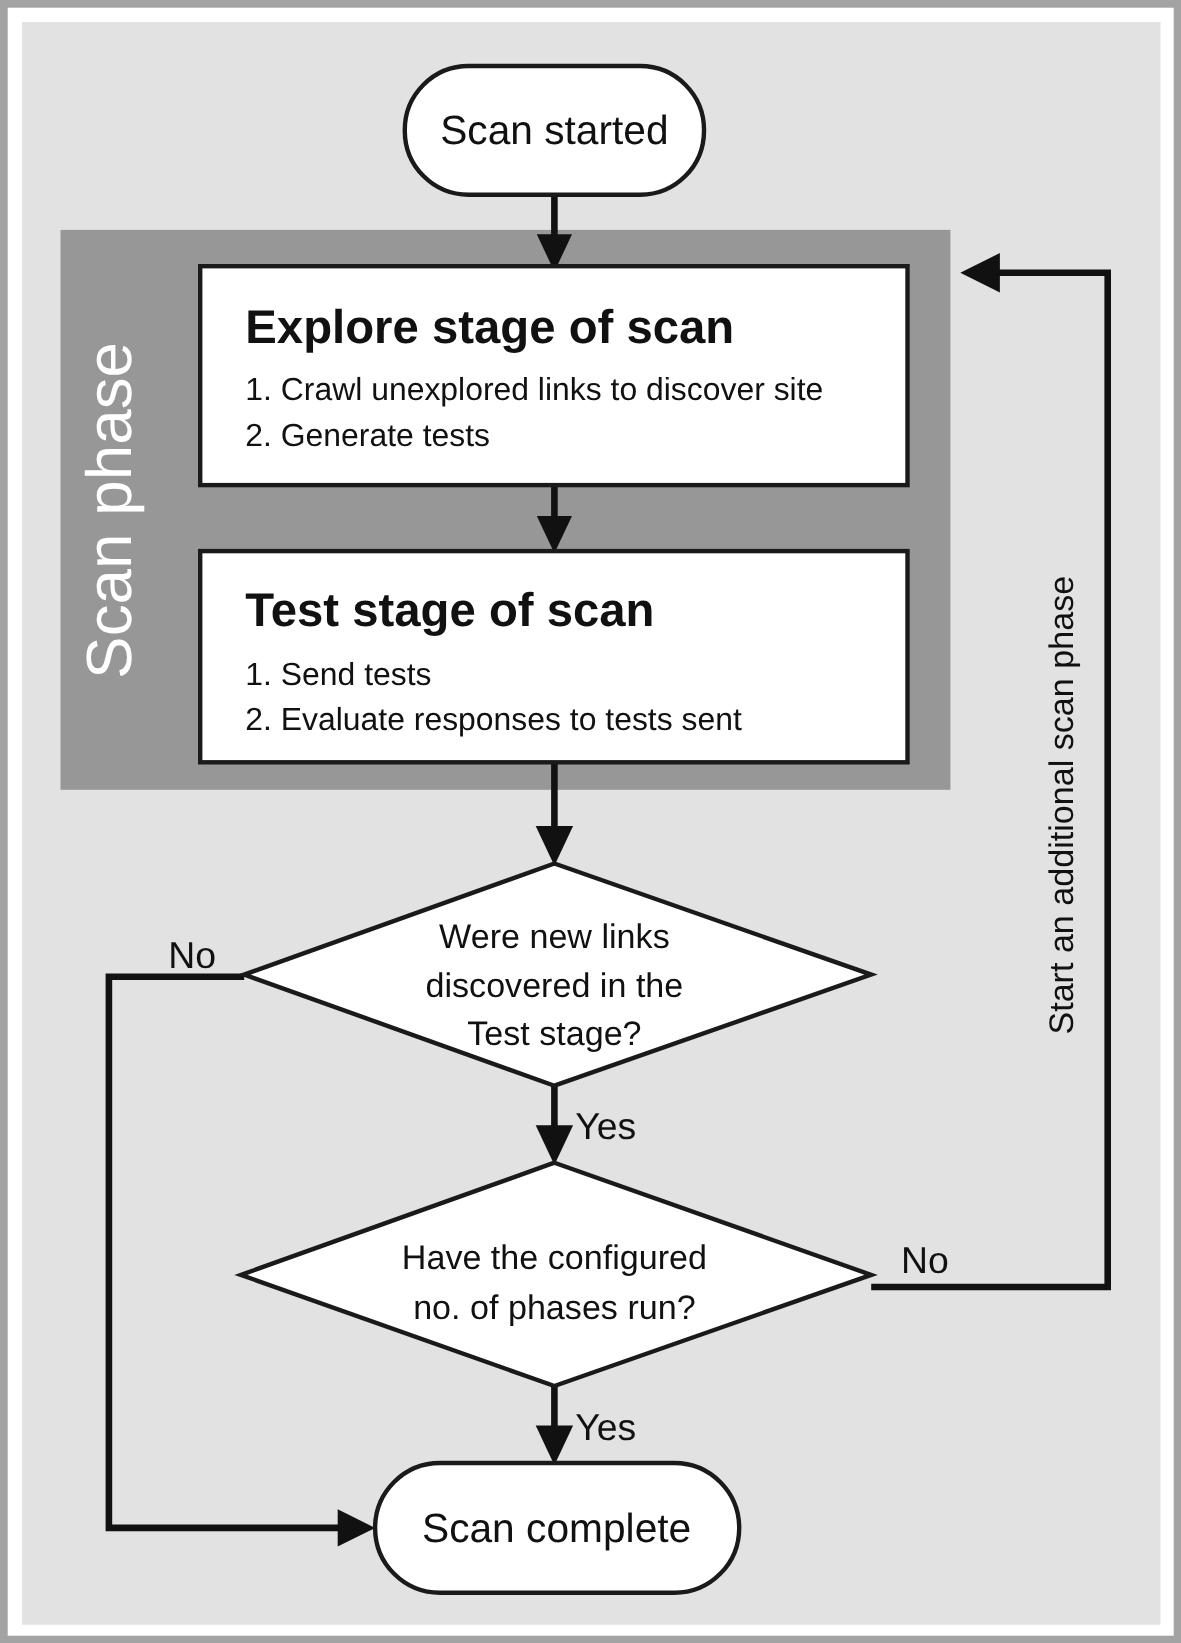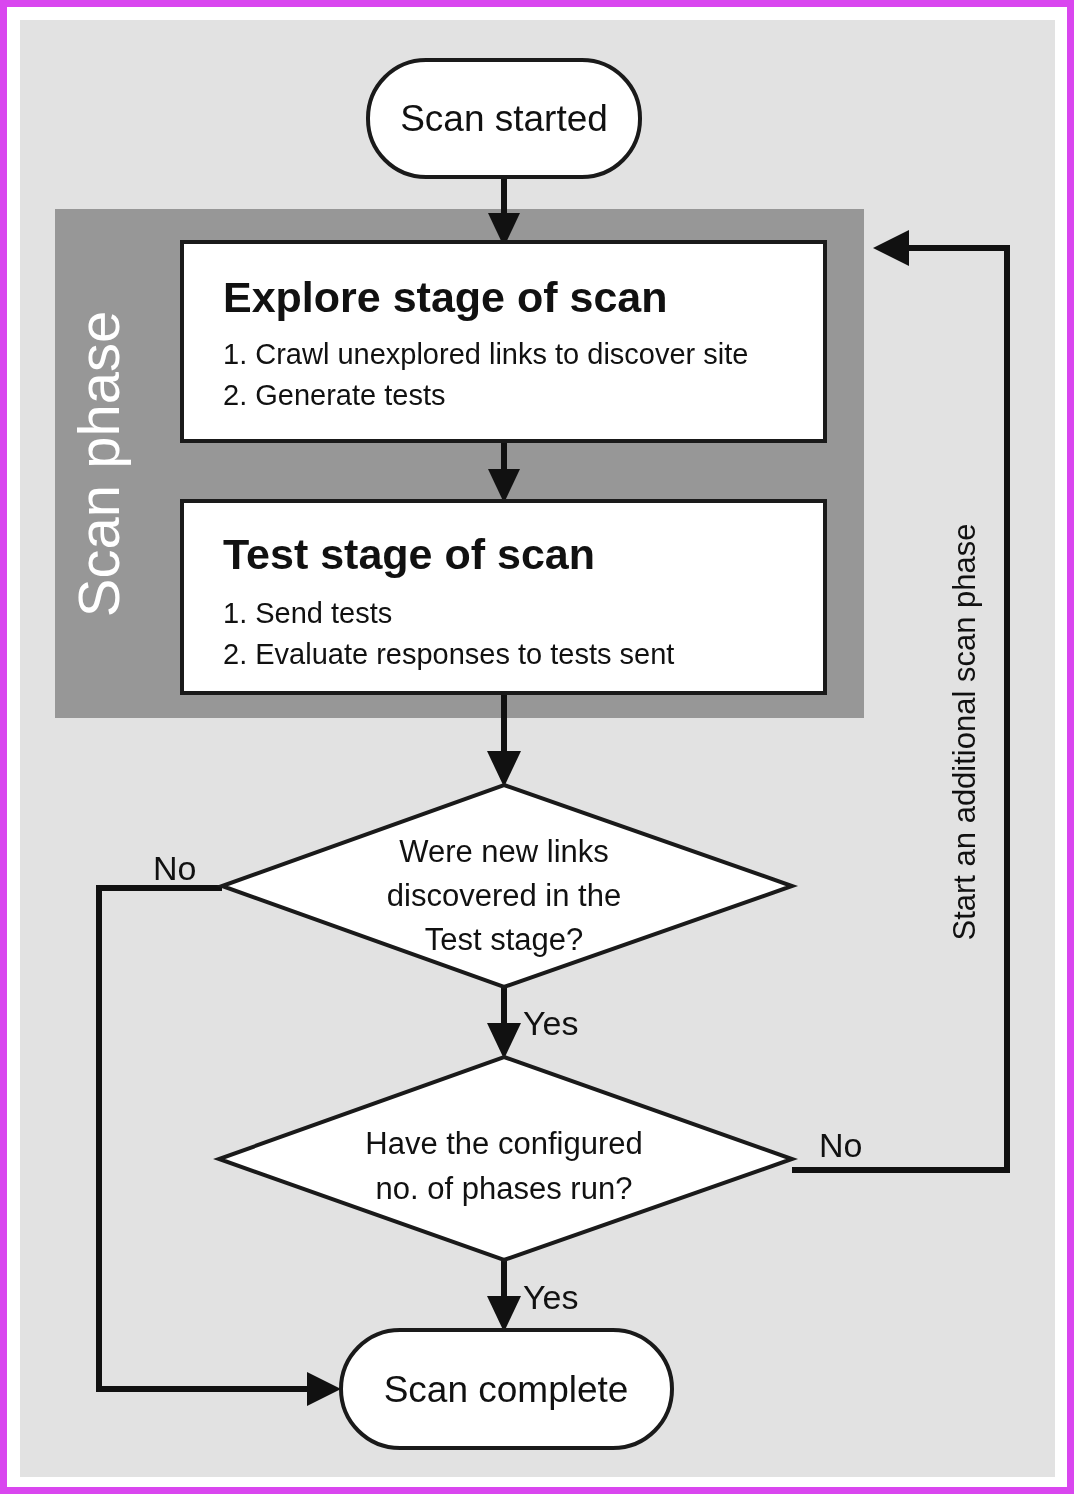--- a/index.html
+++ b/index.html
@@ -12,21 +12,21 @@
     width: 1074px;
     height: 1494px;
     font-family: "Liberation Sans", sans-serif;
   }
   #page {
     position: relative;
     width: 1074px;
     height: 1494px;
     box-sizing: border-box;
     background: #ffffff;
-    border: 7px solid #d946ef;
+    border: 7px solid #a3a3a3;
     overflow: hidden;
   }
   #canvas-area {
     position: absolute;
     left: 13px;
     top: 13px;
     width: 1035px;
     height: 1457px;
     background: #e2e2e2;
   }

